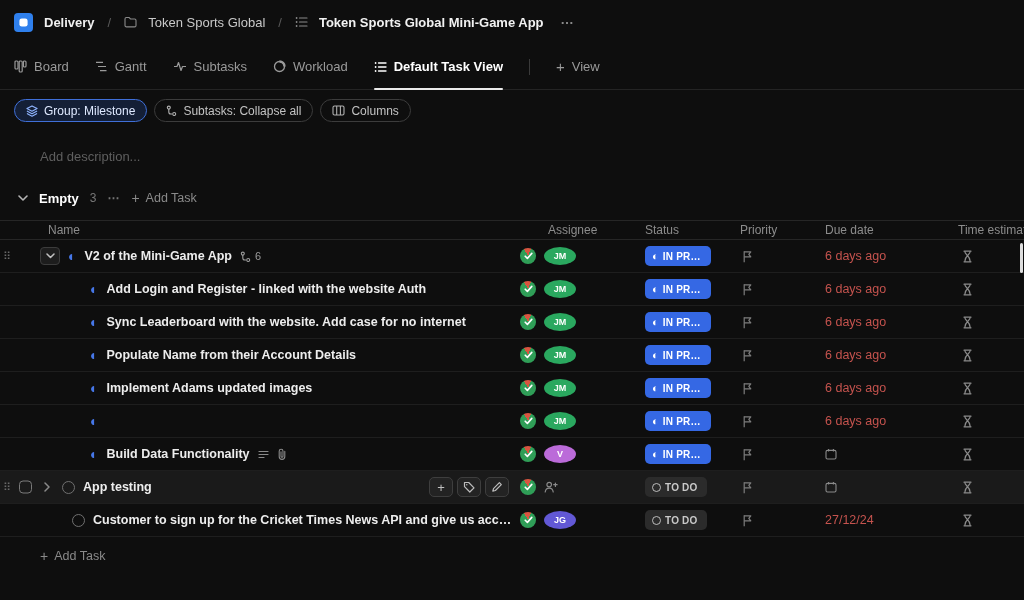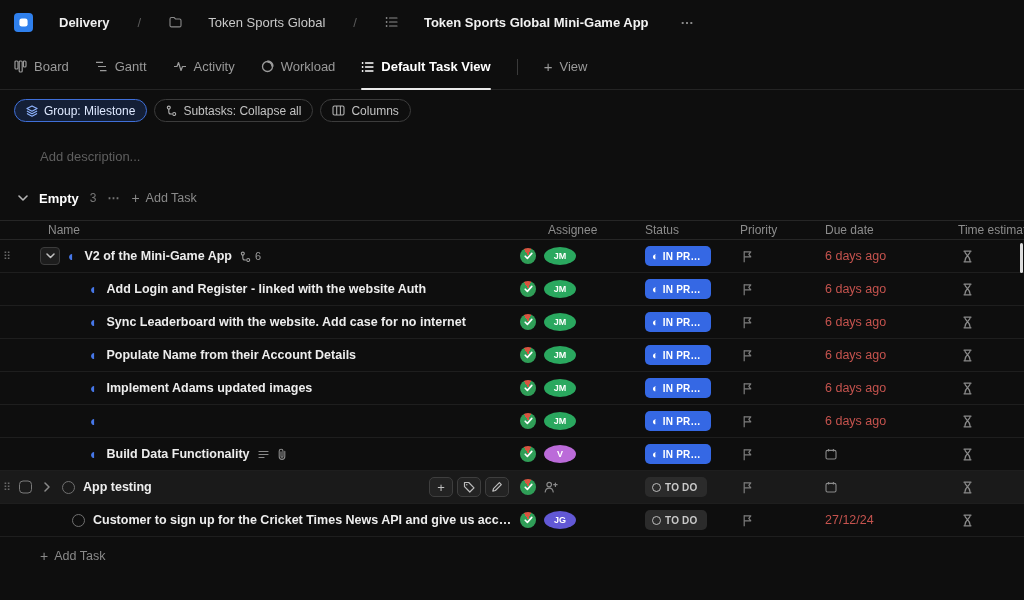--- a/index.html
+++ b/index.html
@@ -1,21 +1,21 @@
 <!DOCTYPE html>
 <html><head>
 <meta charset="utf-8">
 <style>
   *{box-sizing:border-box;margin:0;padding:0}
   html,body{width:1024px;height:600px;overflow:hidden}
   body{background:#0e0e0e;font-family:"Liberation Sans",sans-serif;color:#ddd;position:relative}
   svg{display:block}
 
   
-  .topbar{height:44px;display:flex;align-items:center;padding:0 14px;gap:26px;font-size:13px}
+  .topbar{height:44px;display:flex;align-items:center;padding:0 14px;gap:11px;font-size:13px}
   .space-icon{width:19px;height:19px;border-radius:4px;background:#2f80ed;display:flex;align-items:center;justify-content:center;flex:none;cursor:pointer}
   .bc-space{color:#f0f0f0;font-weight:700;cursor:pointer}
   .bc-sep{color:#5a5a5a;margin:0 2px}
   .bc-mid{color:#c9c9c9;cursor:pointer}
   .bc-list{color:#f2f2f2;font-weight:700;cursor:pointer}
   .bc-more{color:#8a8a8a;letter-spacing:1px;margin-left:6px;font-weight:700;cursor:pointer}
   .gicon{color:#8a8a8a;display:flex;align-items:center}
 
   
   .tabbar{height:46px;display:flex;align-items:center;padding:0 14px;gap:26px;border-bottom:1px solid #242424;font-size:13px;color:#9a9a9a}
@@ -129,21 +129,21 @@
   <span class="tab">
     <svg width="13" height="13" viewBox="0 0 13 13" fill="none" stroke="currentColor" stroke-width="1.2">
         <path d="M1 2.4h7M3 6.5h8M5 10.6h6.5"></path>
       </svg>
     <span>Gantt</span>
   </span>
   <span class="tab">
     <svg width="14" height="13" viewBox="0 0 14 13" fill="none" stroke="currentColor" stroke-width="1.2" stroke-linejoin="round">
         <path d="M1 6.5h3l1.5-4 2.5 8 1.5-4h3.5"></path>
       </svg>
-    <span>Activity</span>
+    <span>Subtasks</span>
   </span>
   <span class="tab">
     <svg width="13" height="13" viewBox="0 0 13 13" fill="none" stroke="currentColor" stroke-width="1.3">
         <circle cx="6.5" cy="6.5" r="5"></circle>
         <path d="M6.5 1.5A5 5 0 0 1 11.5 6.5" stroke-width="2.4"></path>
       </svg>
     <span>Workload</span>
   </span>
   <span class="tab active">
     <svg width="13" height="12" viewBox="0 0 13 12" fill="none" stroke="currentColor" stroke-width="1.3" stroke-linecap="round">

